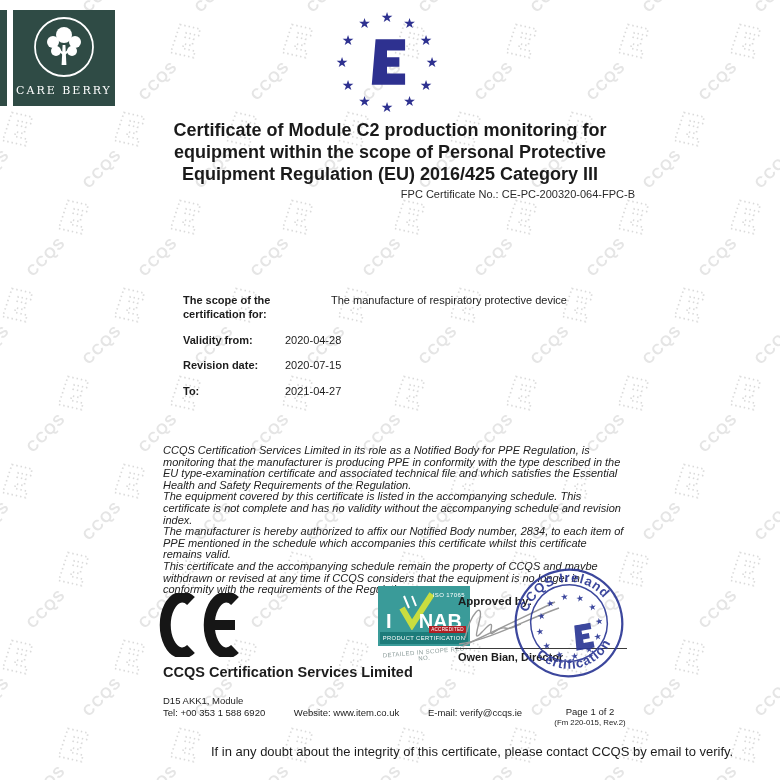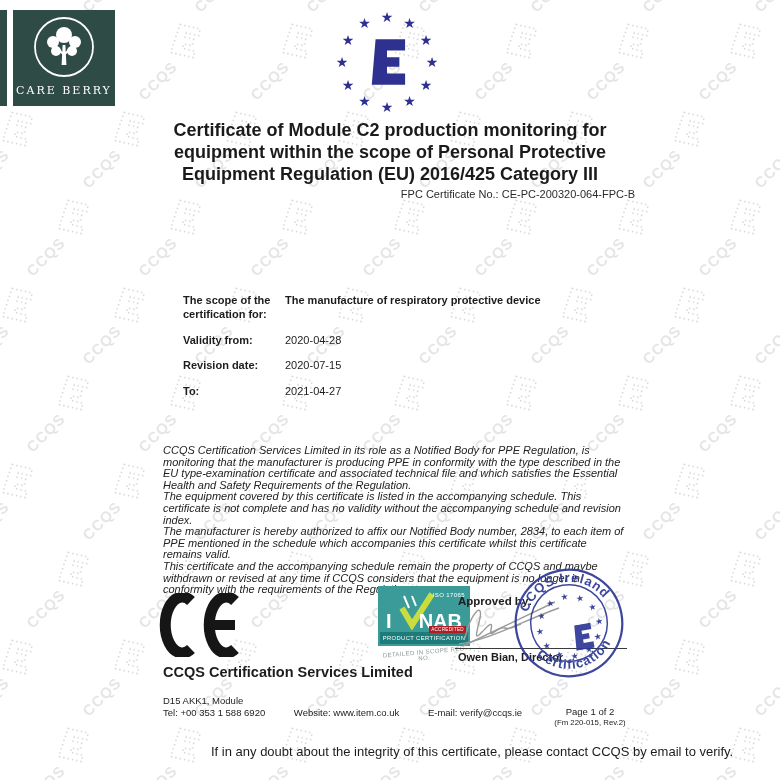--- a/index.html
+++ b/index.html
@@ -35,21 +35,21 @@
   .eu-e{position:absolute;left:50%;top:52%;transform:translate(-50%,-50%);}
 
   
   .title{left:145px;top:120px;width:490px;text-align:center;font-weight:bold;font-size:18px;line-height:1.22;color:#1a1a1a;}
   .cert-no{left:145px;top:188px;width:490px;text-align:right;font-size:11px;color:#2b2b2b;}
 
   
   .details{left:183px;top:294px;width:430px;display:grid;grid-template-columns:102px 1fr;row-gap:12px;font-size:11px;}
   .d-label{font-weight:bold;line-height:1.25;}
   .d-val{line-height:1.25;}
-  .d-val-bold{font-weight:bold;}
+  .d-val-bold{font-weight:normal;text-align:center;}
   .d-val-sub{font-weight:normal;}
 
   
   .legal{left:163px;top:445px;width:462px;font-size:11px;line-height:11.6px;color:#222;font-style:italic;}
   .legal p{margin:0;}
 
   
   .ce{left:158px;top:593px;width:82px;height:64px;display:flex;gap:6px;}
 
   .ireland-note{left:246px;top:598px;width:134px;text-align:center;font-size:9.5px;line-height:12.5px;white-space:pre-line;color:#222;}

